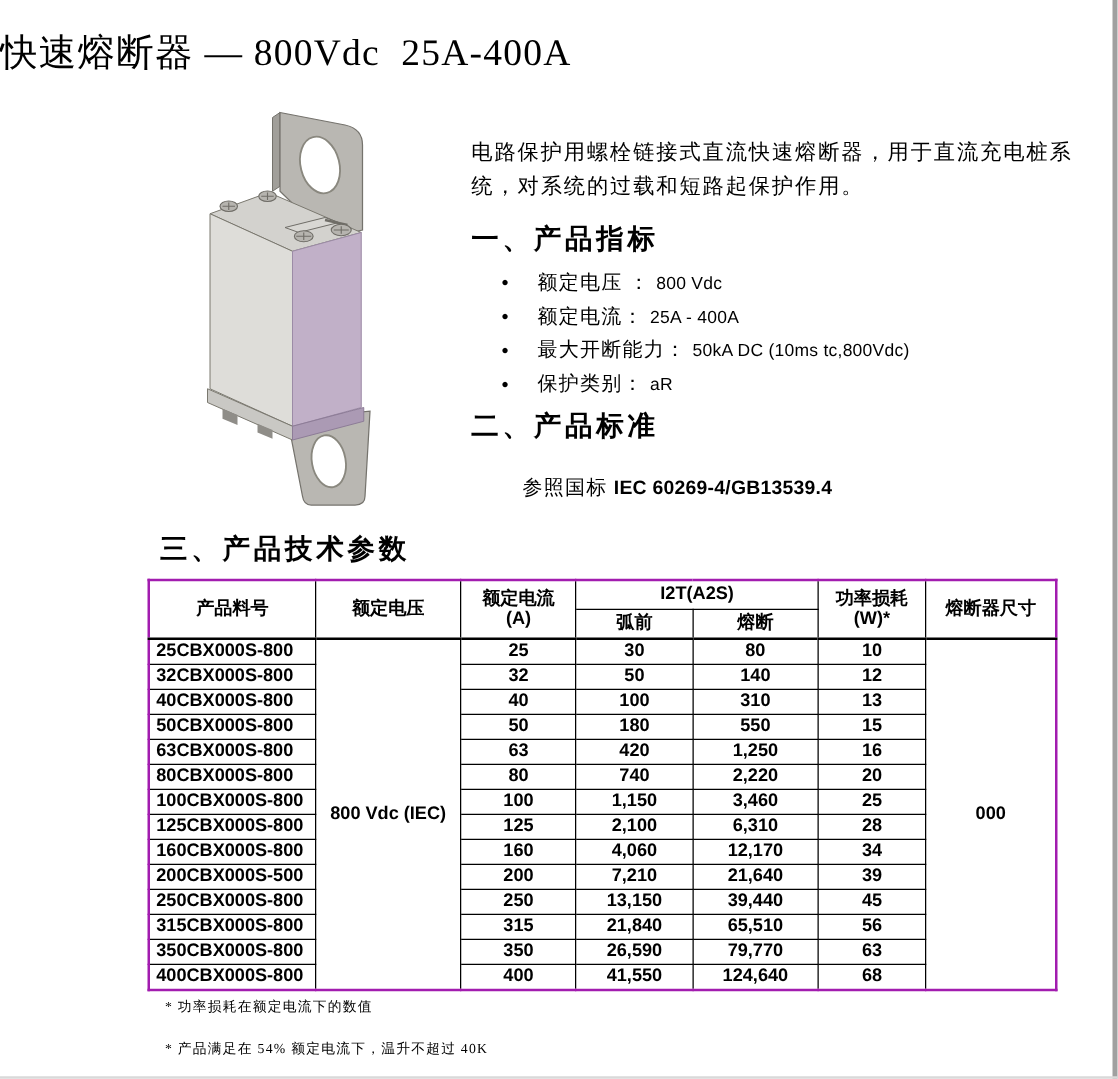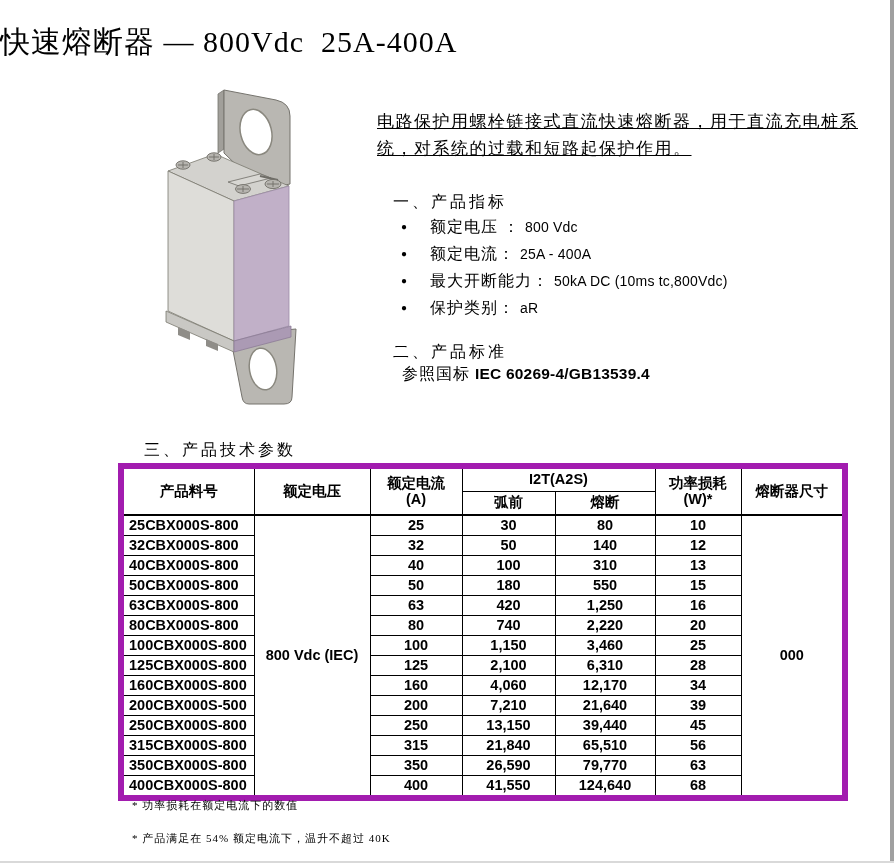--- a/index.html
+++ b/index.html
@@ -17,58 +17,58 @@
     letter-spacing:1px;white-space:pre;
   }
 
   
   .fuse{position:absolute;left:150px;top:85px;width:220px;height:320px;}
 
   
   .right-col{position:absolute;left:377px;top:108px;width:508px;height:300px;}
   .intro{
     position:absolute;top:0;left:0;width:100%;margin:0;
-    font-size:17px;line-height:27px;letter-spacing:1.5px;text-decoration:underline;
+    font-size:17px;line-height:27px;letter-spacing:1.5px;
   }
   .sec-h{
-    position:absolute;left:0;margin:16px;font-size:16px;font-weight:400;
+    position:absolute;left:0;margin:0;font-size:22px;font-weight:700;
     letter-spacing:3px;
   }
   .sec-h.s1{top:68px;}
   .sec-h.s2{top:218px;text-align:right;}
   .spec-list{
     position:absolute;top:105px;left:0;margin:0;padding:0;list-style:none;width:100%;
   }
   .spec-item{
     position:relative;height:27px;line-height:27px;padding-left:53px;
     font-size:16px;letter-spacing:1px;
   }
   .spec-item .dot{
     position:absolute;left:24px;top:0;font-size:10px;line-height:27px;
     font-family:"Liberation Sans",sans-serif;
   }
   .spec-value{font-family:"Liberation Sans","DejaVu Sans",sans-serif;font-size:14px;letter-spacing:0.2px;}
   .std{
-    position:absolute;top:256px;left:25px;margin:0;font-size:16px;letter-spacing:1px;white-space:pre;
+    position:absolute;top:256px;left:25px;margin:16px;font-size:16px;letter-spacing:1px;white-space:pre;
   }
   .std .code{
     font-family:"Liberation Sans","DejaVu Sans",sans-serif;
     font-weight:700;font-size:15.5px;letter-spacing:0.2px;
   }
 
   
   .sec-h.s3{left:128px;top:424px;position:absolute;}
 
   
   .params{
     position:absolute;left:118px;top:463px;width:728px;
     border-collapse:collapse;table-layout:fixed;
     font-family:"Liberation Sans","DejaVu Sans",sans-serif;
     font-weight:700;font-size:14.5px;text-align:center;
-    border:6px solid #a21caf;
+    border:2px solid #a21caf;
   }
   .params th,.params td{border:1px solid #000;padding:0 2px;}
   .params thead th{height:22px;line-height:1.1;}
   .params .two-line{white-space:pre-line;}
   .params .hb{border-bottom-width:2px;}
   .params tbody td{height:19px;line-height:19px;}
   .params td.pn{text-align:left;padding-left:5px;}
 
   
   .footnote{

